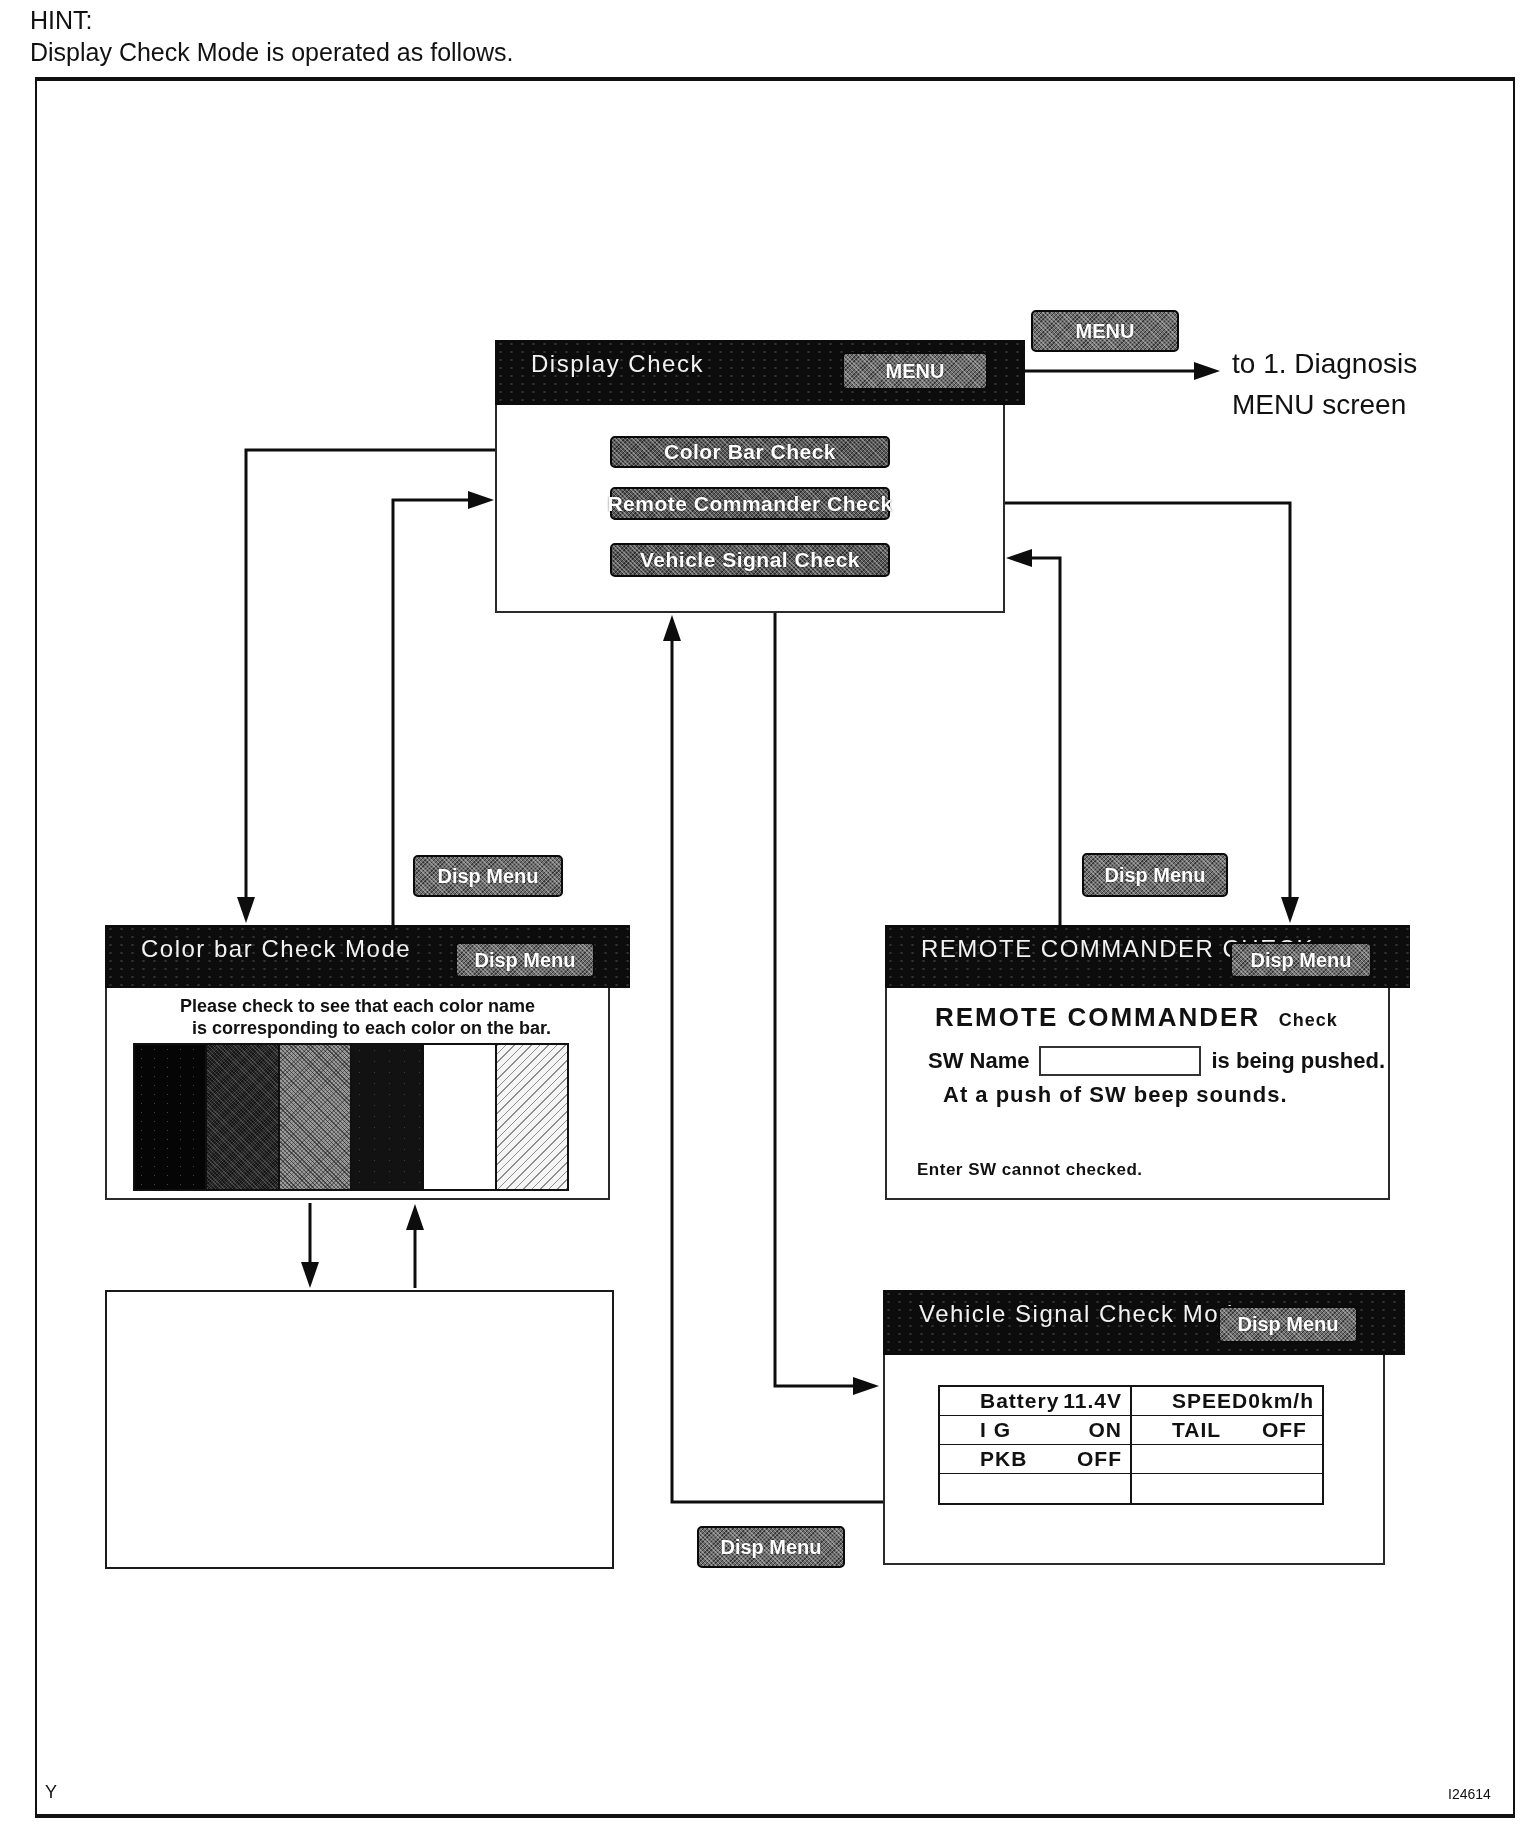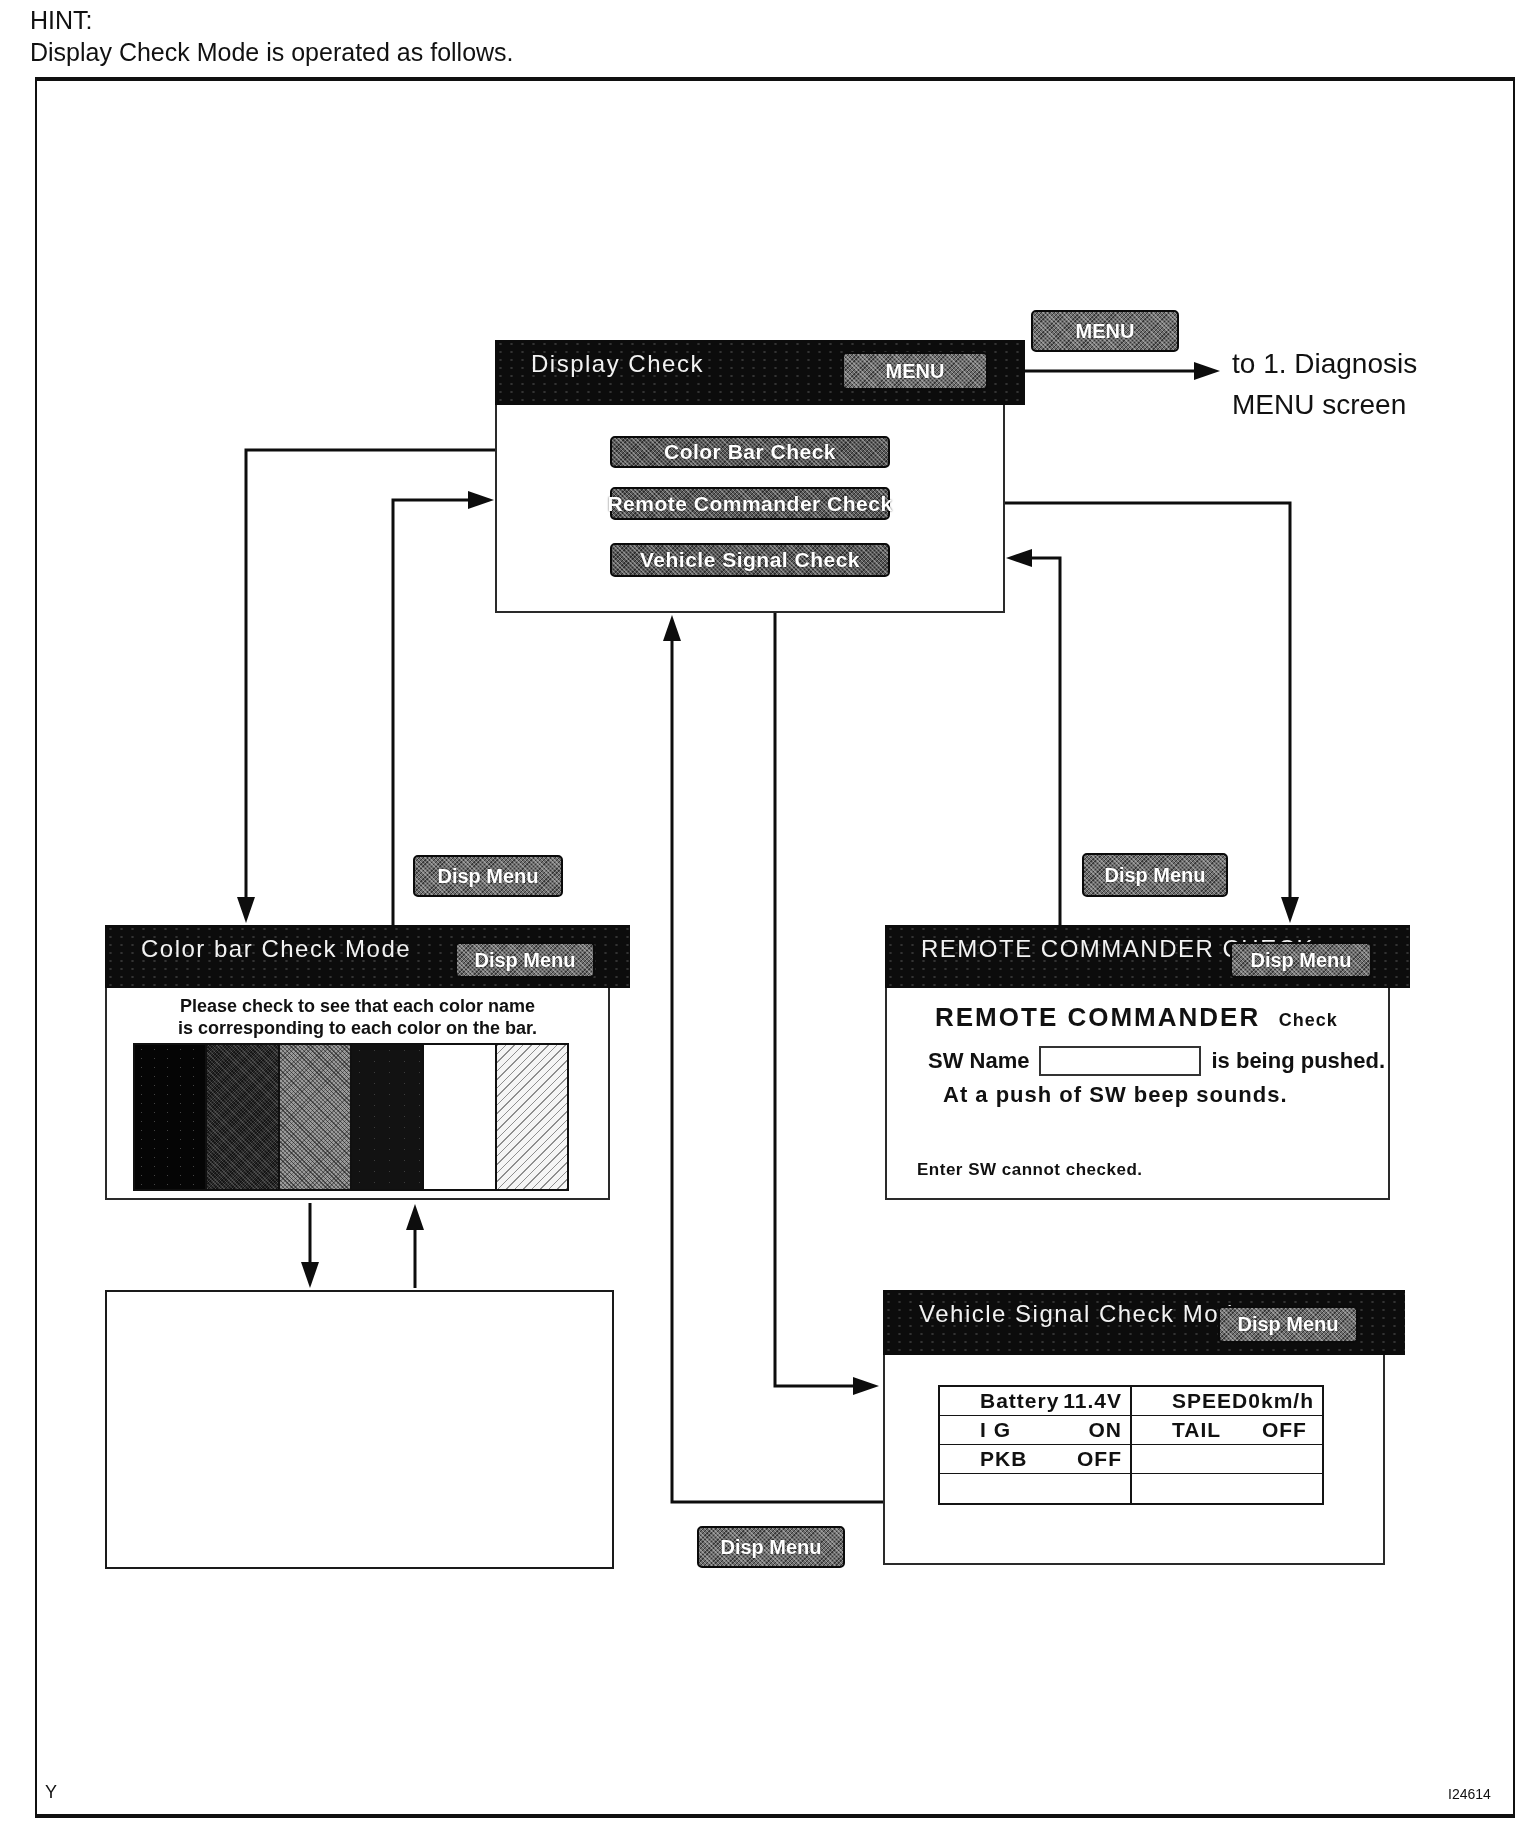--- a/index.html
+++ b/index.html
@@ -146,21 +146,21 @@
   <div class="abs hbtn menu-size" style="left:413px;top:855px;width:150px;height:42px;">Disp Menu</div>
   <div class="abs hbtn menu-size" style="left:1082px;top:853px;width:146px;height:44px;">Disp Menu</div>
   <div class="abs hbtn menu-size" style="left:697px;top:1526px;width:148px;height:42px;">Disp Menu</div>
 
   <div class="abs scr-header" style="left:105px;top:925px;width:505px;height:63px;">
     <div class="scr-title">Color bar Check Mode</div>
   </div>
   <div class="abs hbtn menu-size" style="left:455px;top:942px;width:140px;height:36px;">Disp Menu</div>
   <div class="abs scr-body" style="left:105px;top:988px;width:505px;height:212px;box-sizing:border-box;"></div>
   <div class="abs instr" style="left:105px;top:996px;">Please check to see that each color name</div>
-  <div class="abs instr" style="left:105px;top:1018px;">is corresponding to each color on the bar.</div>
+  <div class="abs instr" style="left:119px;top:1018px;">is corresponding to each color on the bar.</div>
   <div class="abs" id="cb-table">
     <div id="cb-cells">
       <div class="cb-c sw-black"></div>
       <div class="cb-c sw-red"></div>
       <div class="cb-c sw-green"></div>
       <div class="cb-c sw-blue"></div>
       <div class="cb-c sw-white"></div>
       <div class="cb-c sw-stripe"></div>
     </div>
   </div>

